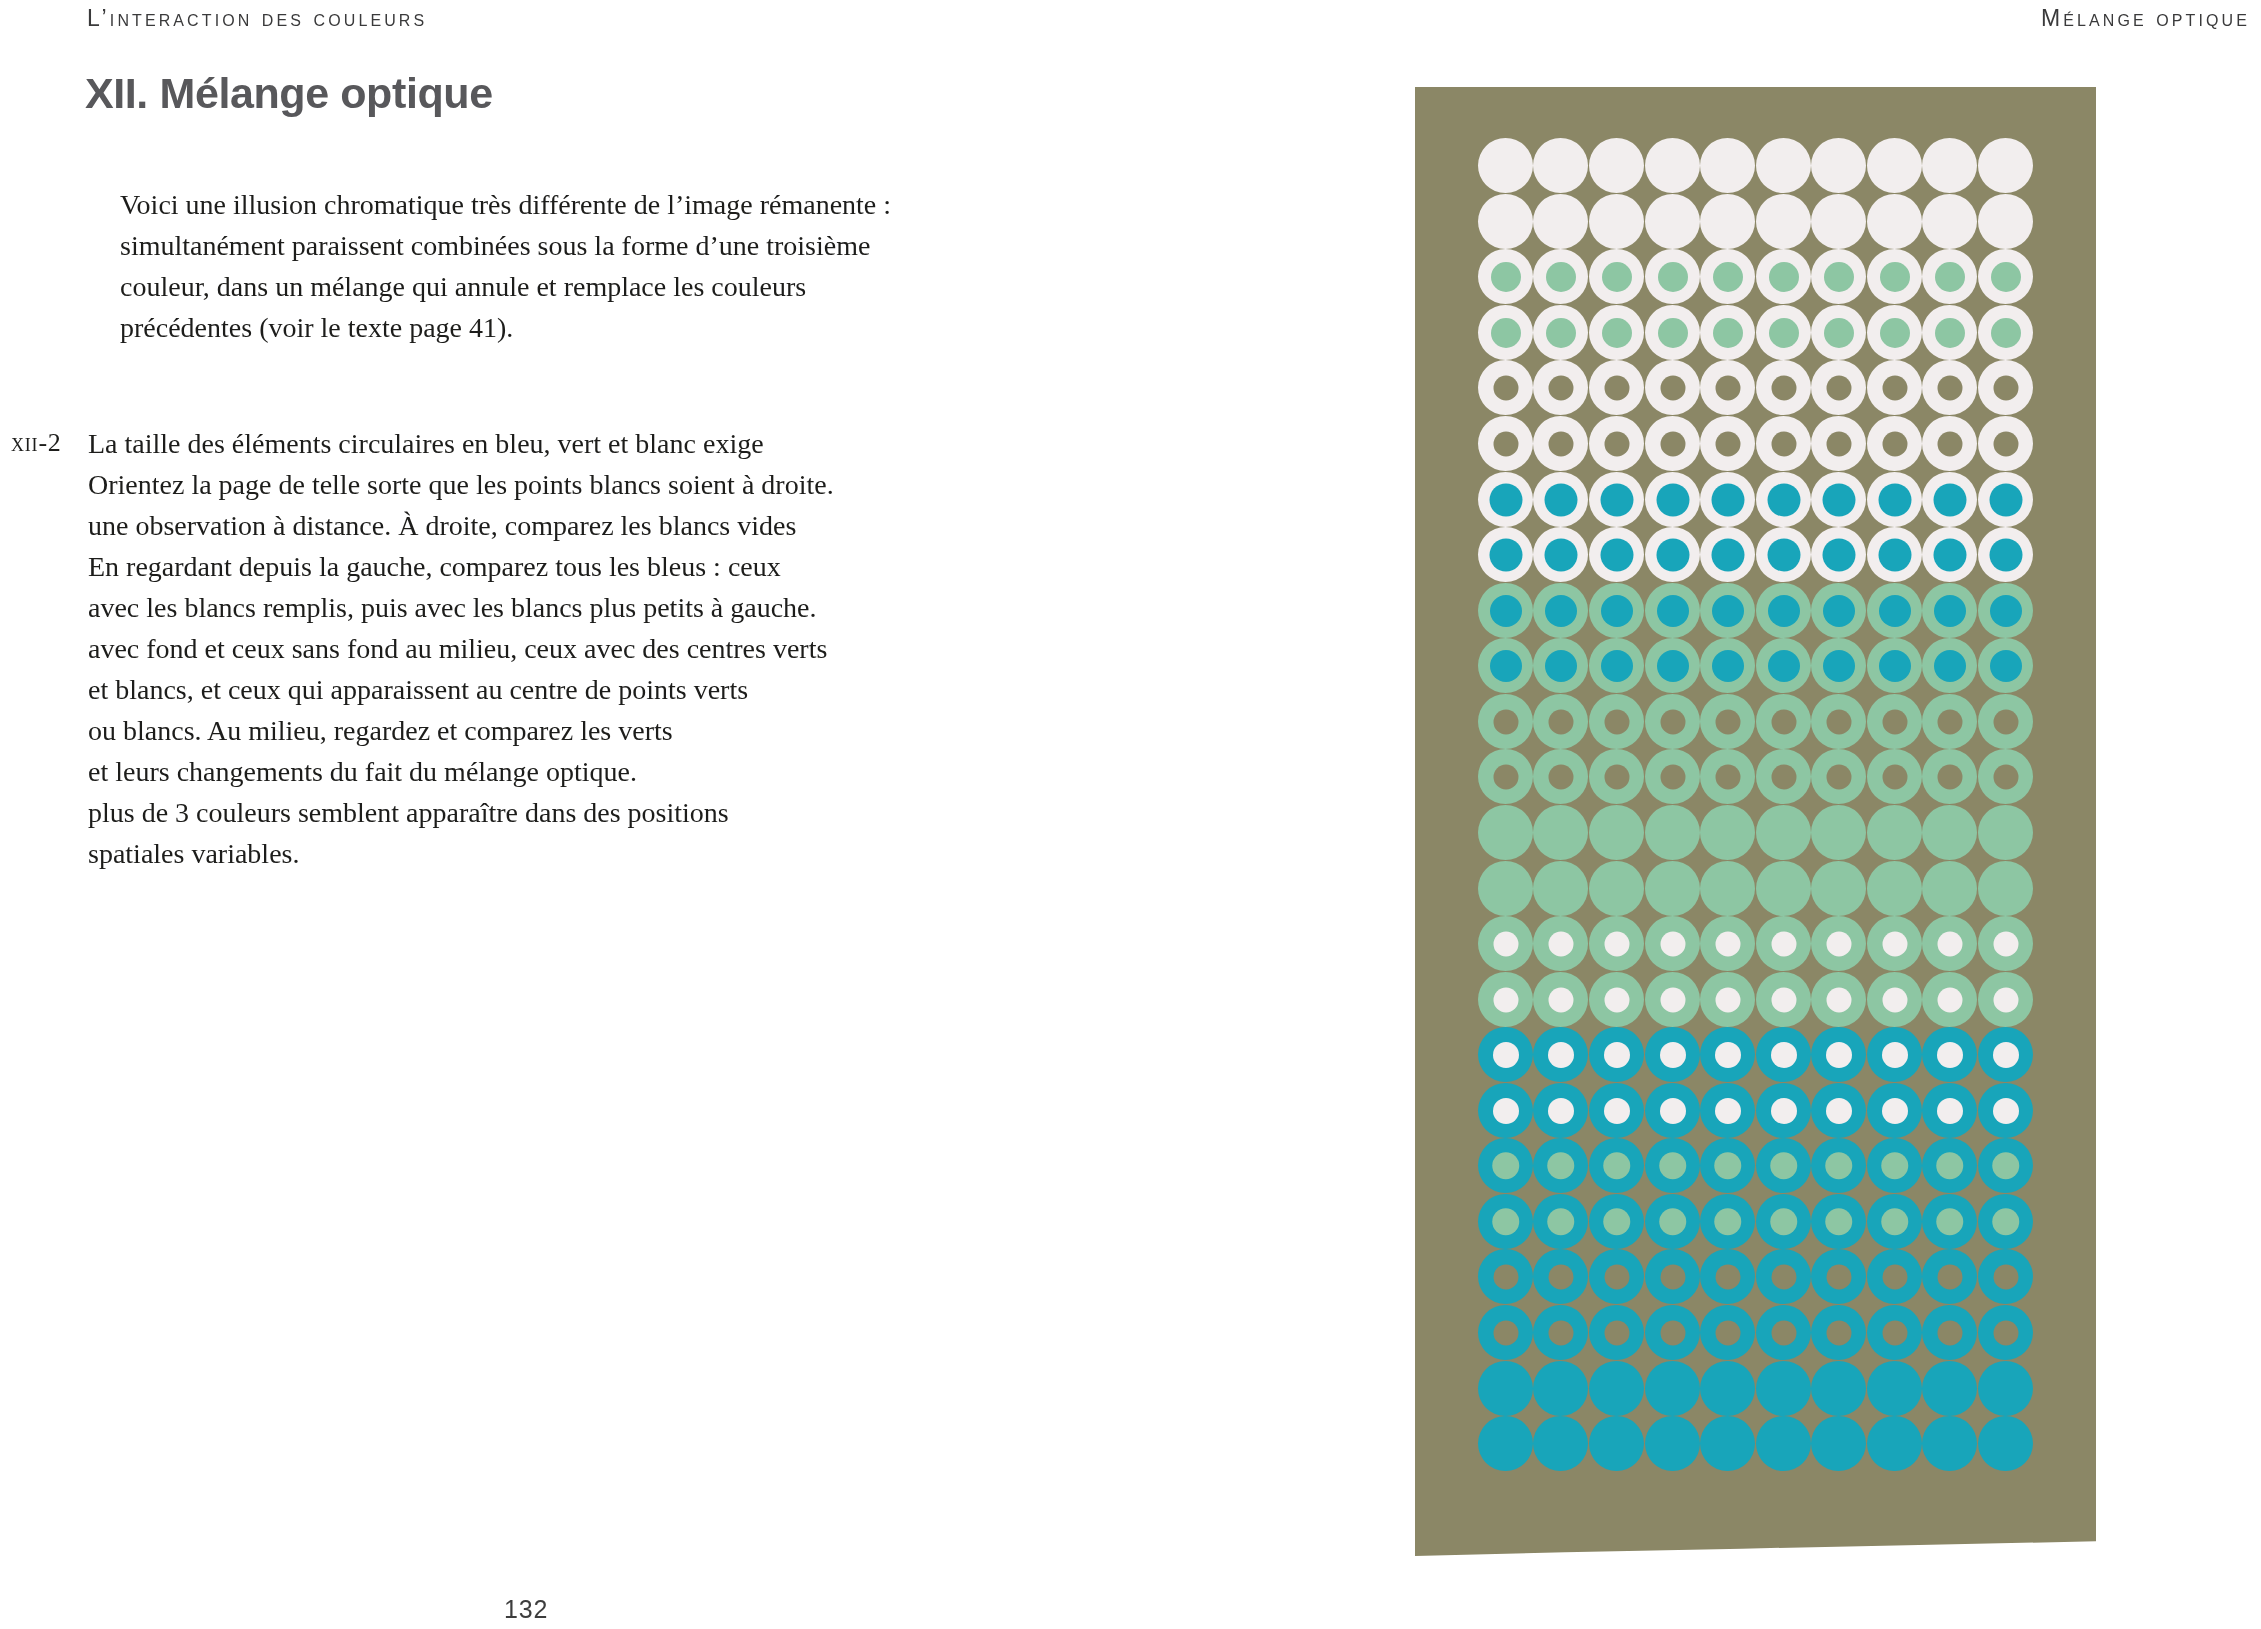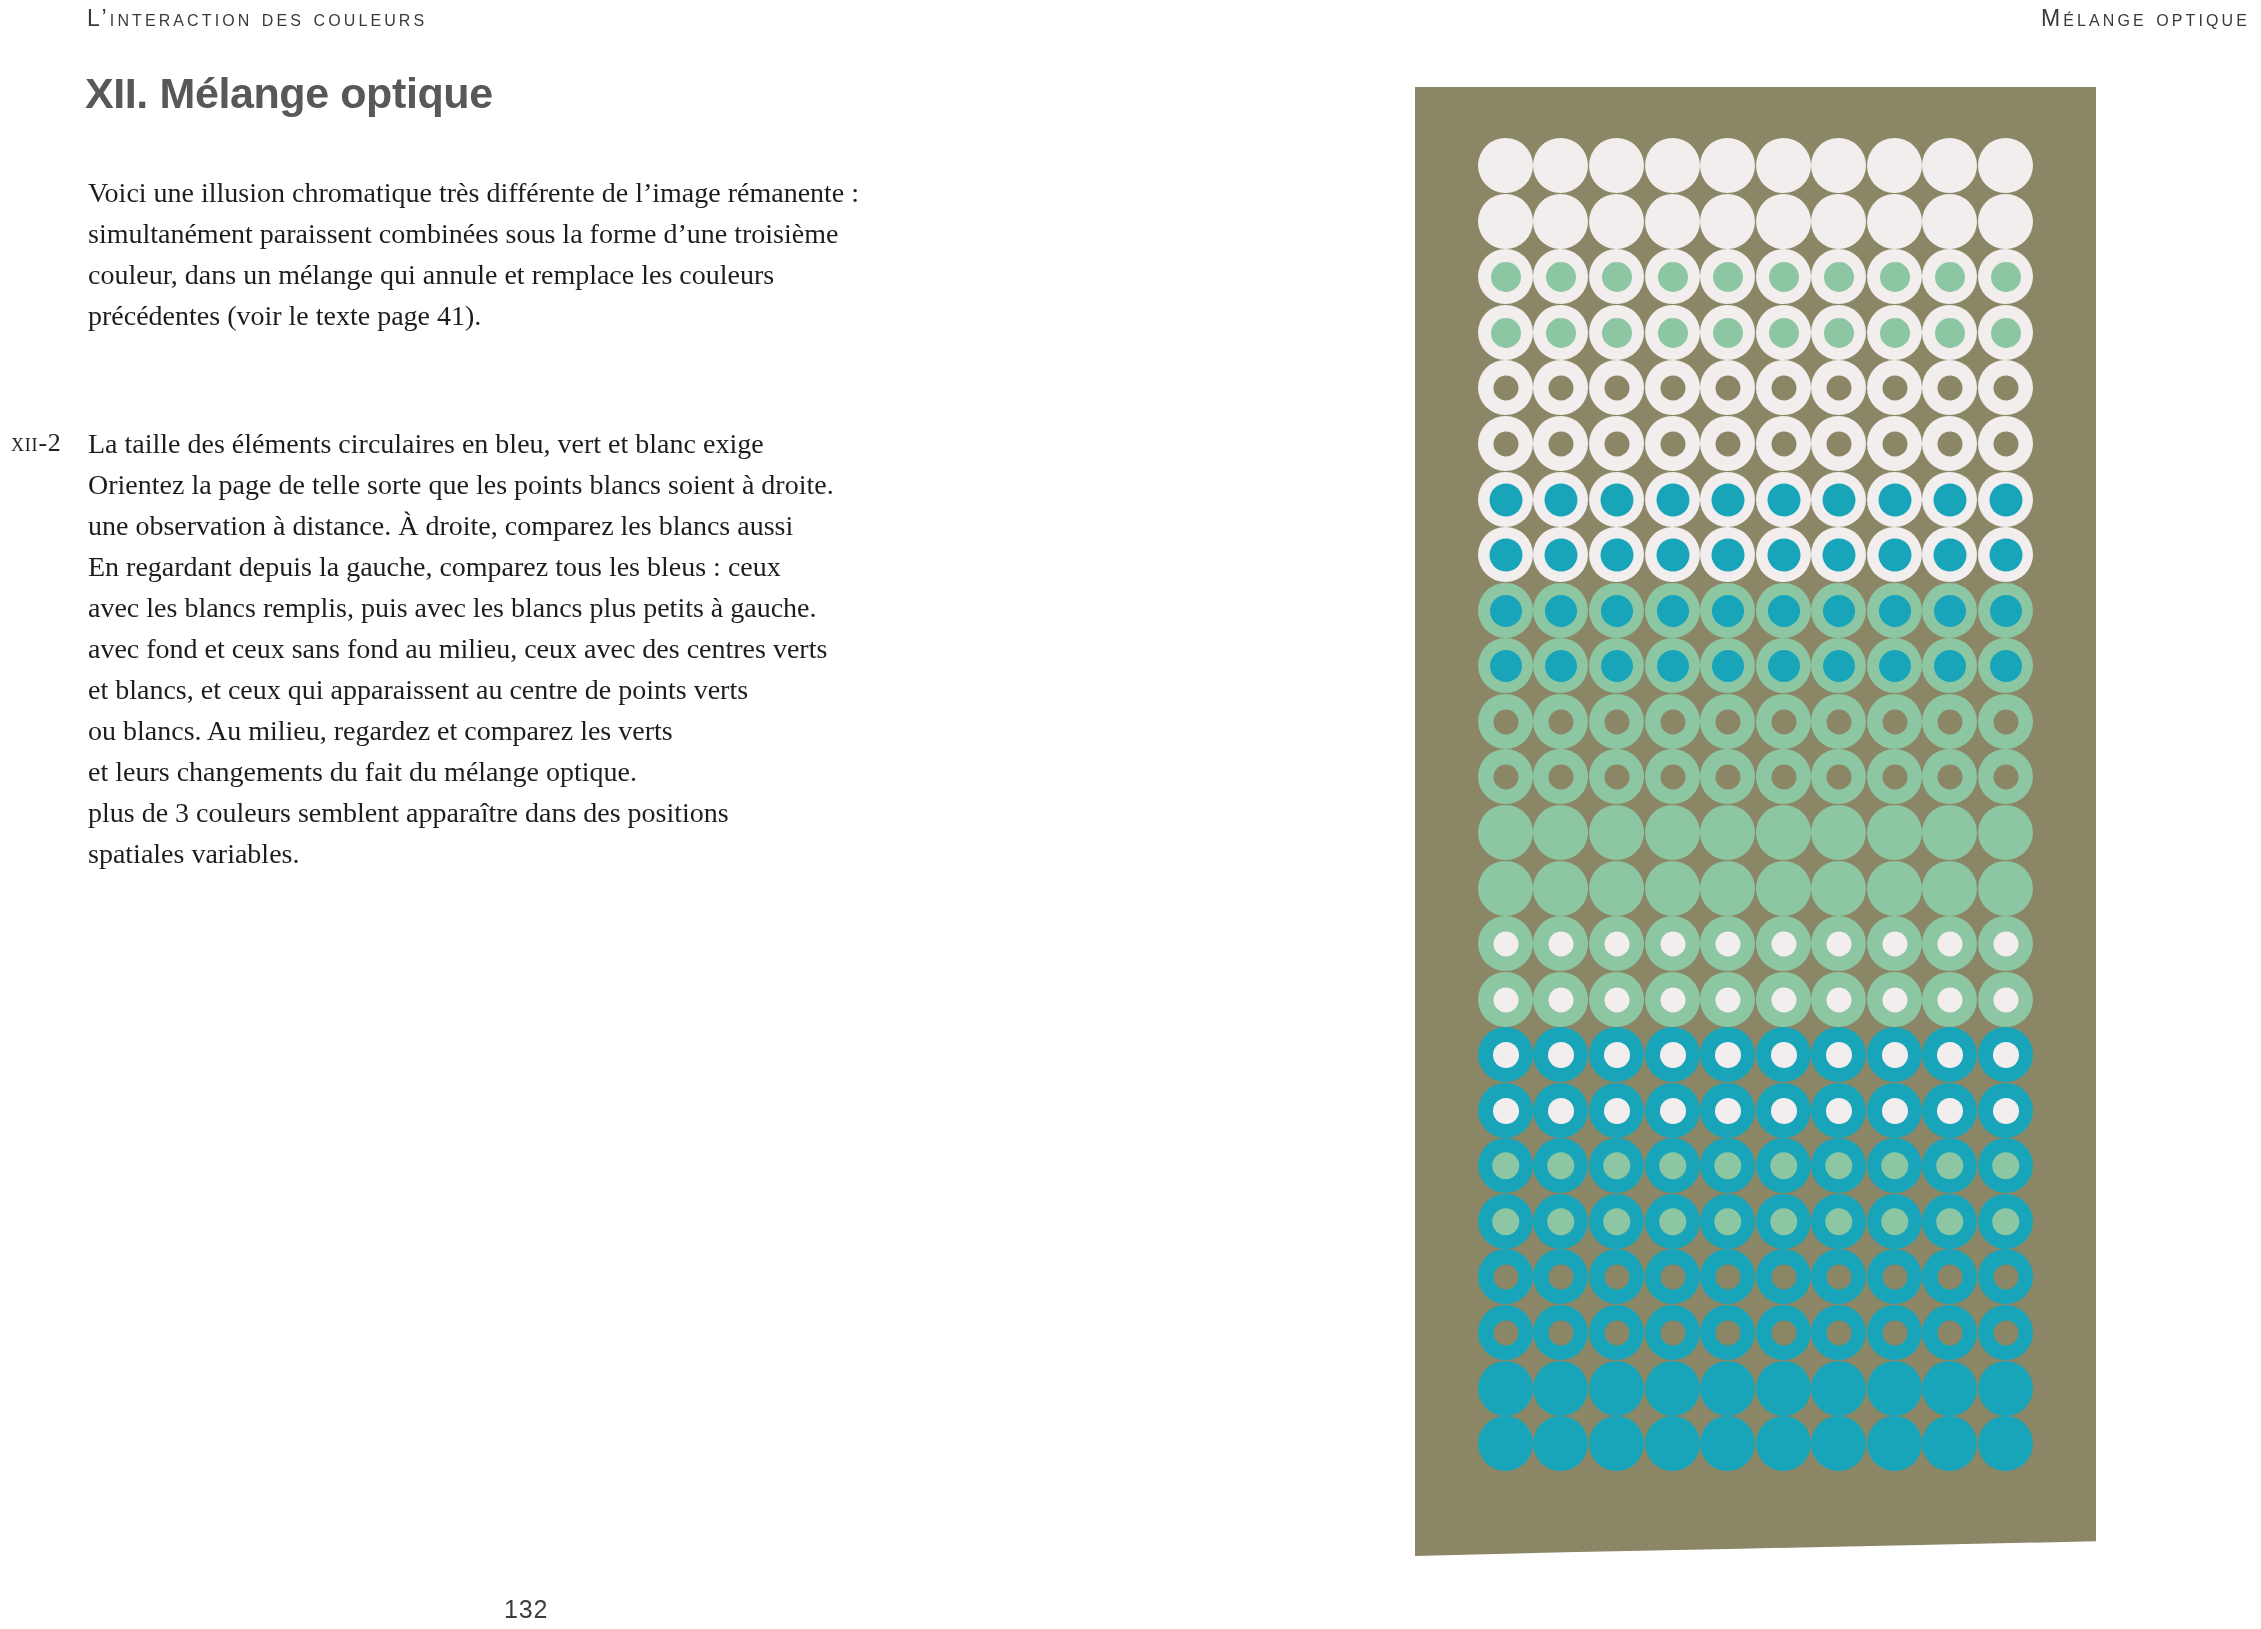--- a/index.html
+++ b/index.html
@@ -25,21 +25,21 @@
     font-size:43px; line-height:1.2; font-weight:700;
     letter-spacing:-0.4px; color:#58585b;
     white-space:nowrap;
   }
   .para {
     position:absolute; left:88px;
     font-size:28px; line-height:41px;
     color:#1d1d1b;
   }
   .para .line { white-space:nowrap; }
-  .para-intro        { top:172px; }
+  .para-intro        { top:184px;margin-left:32px; }
   .para-instructions { top:423px; }
   .fig-label {
     position:absolute; left:11px; top:430px;
     font-variant:small-caps;
     font-size:26px; line-height:1; letter-spacing:0.8px;
     color:#1d1d1b;
     white-space:nowrap;
   }
   .page-number {
     position:absolute; left:504px; top:1595px;
@@ -74,21 +74,21 @@
       <div class="line">simultanément paraissent combinées sous la forme d’une troisième</div>
       <div class="line">couleur, dans un mélange qui annule et remplace les couleurs</div>
       <div class="line">précédentes (voir le texte page 41).</div>
     </div>
 
   <div class="fig-label">xii-2</div>
 
   <div class="para para-instructions">
       <div class="line">La taille des éléments circulaires en bleu, vert et blanc exige</div>
       <div class="line">Orientez la page de telle sorte que les points blancs soient à droite.</div>
-      <div class="line">une observation à distance. À droite, comparez les blancs aussi</div>
+      <div class="line">une observation à distance. À droite, comparez les blancs vides</div>
       <div class="line">En regardant depuis la gauche, comparez tous les bleus : ceux</div>
       <div class="line">avec les blancs remplis, puis avec les blancs plus petits à gauche.</div>
       <div class="line">avec fond et ceux sans fond au milieu, ceux avec des centres verts</div>
       <div class="line">et blancs, et ceux qui apparaissent au centre de points verts</div>
       <div class="line">ou blancs. Au milieu, regardez et comparez les verts</div>
       <div class="line">et leurs changements du fait du mélange optique.</div>
       <div class="line">plus de 3 couleurs semblent apparaître dans des positions</div>
       <div class="line">spatiales variables.</div>
     </div>
 

